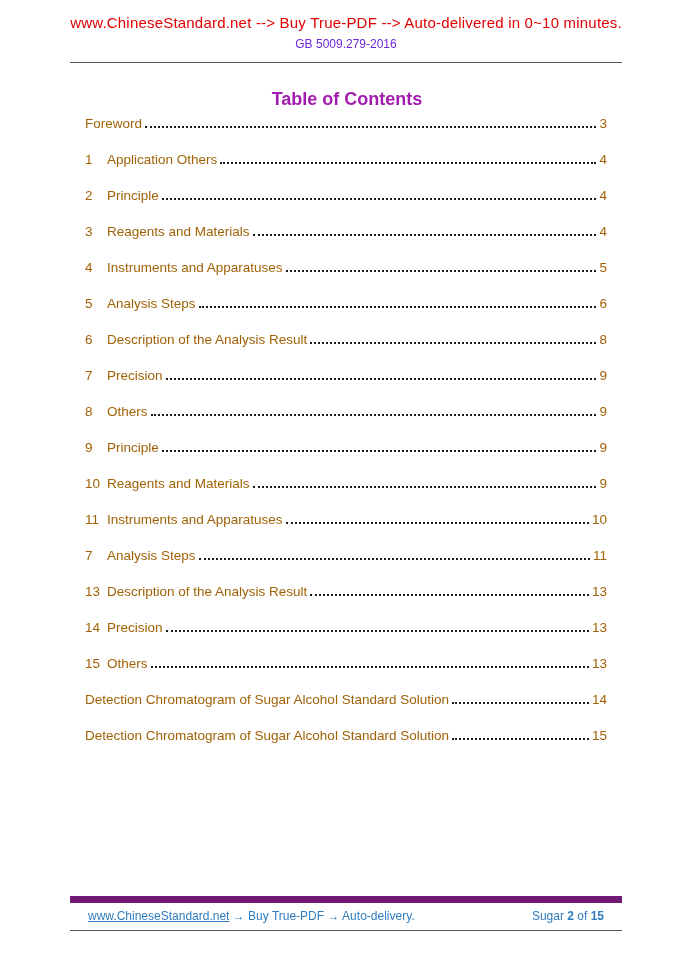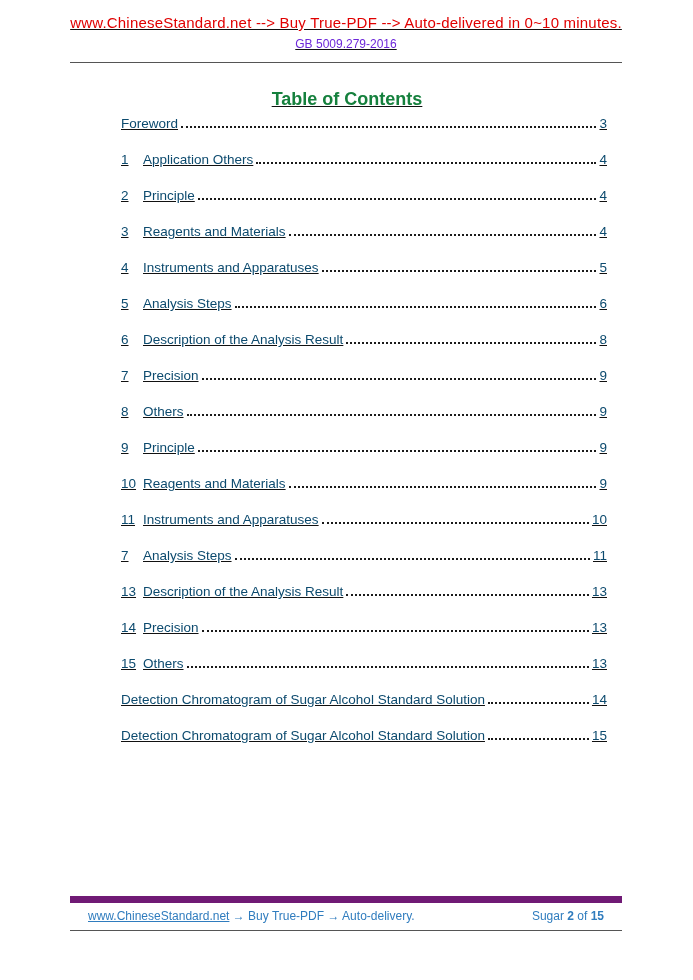--- a/index.html
+++ b/index.html
@@ -5,21 +5,20 @@
   * { box-sizing: border-box; }
   html, body { margin: 0; padding: 0; background: #ffffff; }
   .page {
     position: relative;
     width: 692px;
     height: 980px;
     background: #ffffff;
     font-family: "Liberation Sans", sans-serif;
     color: #111111;
     overflow: hidden;
-    text-decoration: underline;
   }
   .top-banner {
     padding-top: 14px;
     text-align: center;
     color: #e00000;
     font-size: 15px;
     letter-spacing: 0.2px;
   }
   .std-code {
     margin-top: 6px;
@@ -30,32 +29,31 @@
   .header-rule {
     border: none;
     border-top: 1px solid #555555;
     margin: 11px 70px 0 70px;
   }
   .toc-title {
     margin: 26px 0 0 2px;
     text-align: center;
     font-size: 18px;
     font-weight: bold;
-    color: #15803d;
+    color: #a21caf;
   }
   .toc {
     margin: 6px 85px 0 85px;
   }
   .toc-row {
     display: flex;
     align-items: baseline;
     height: 36px;
     font-size: 13.5px;
-    color: #0c4a6e;
-    margin-left: 36px;
+    color: #a16207;
   }
   .toc-num {
     flex: none;
     min-width: 22px;
   }
   .toc-label {
     flex: none;
     white-space: nowrap;
   }
   .toc-dots {

